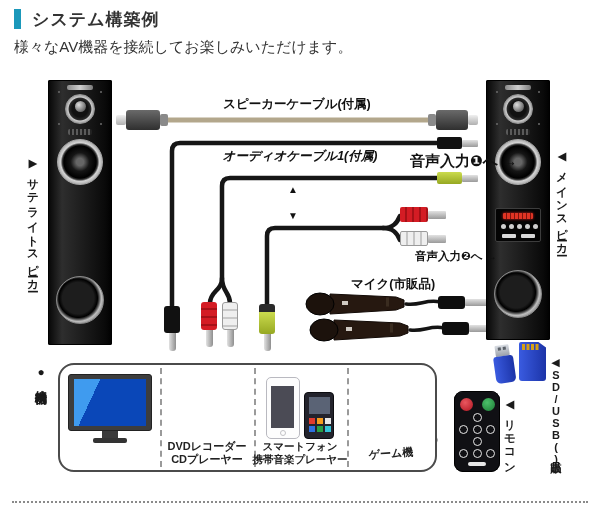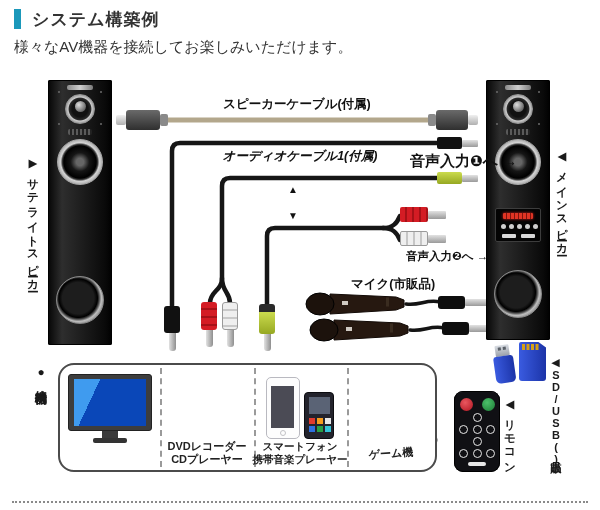--- a/index.html
+++ b/index.html
@@ -223,21 +223,21 @@
     </div>
     <div class="spk-woofer" style="top:190px;"></div>
   </div>
   <div class="vlabel" style="left:554px;top:149px;font-size:11.5px;">◀メインスピーカー</div>
 
   <div class="clabel center" style="left:297px;top:96px;">スピーカーケーブル(付属)</div>
   <div class="clabel center" style="left:300px;top:148px;font-style:italic;">オーディオケーブル1(付属)</div>
   <div class="clabel" style="left:410px;top:152px;font-size:15px;">音声入力❶へ →</div>
   <div class="clabel center" style="left:293px;top:184px;font-size:10px;">▲</div>
   <div class="clabel center" style="left:293px;top:210px;font-size:10px;">▼</div>
-  <div class="clabel" style="left:406px;top:249px;font-size:11.5px;">音声入力❷へ →</div>
+  <div class="clabel" style="left:415px;top:249px;font-size:11.5px;">音声入力❷へ →</div>
   <div class="clabel center" style="left:393px;top:276px;">マイク(市販品)</div>
 
   <div class="abs devices-box"></div>
   <div class="dev-sep" style="left:160px;"></div>
   <div class="dev-sep" style="left:254px;"></div>
   <div class="dev-sep" style="left:347px;"></div>
   <div class="vlabel" style="left:32px;top:365px;font-size:12px;">●接続機器例</div>
 
   <div class="abs tv-frame">
       <div class="tv-screen"></div>

